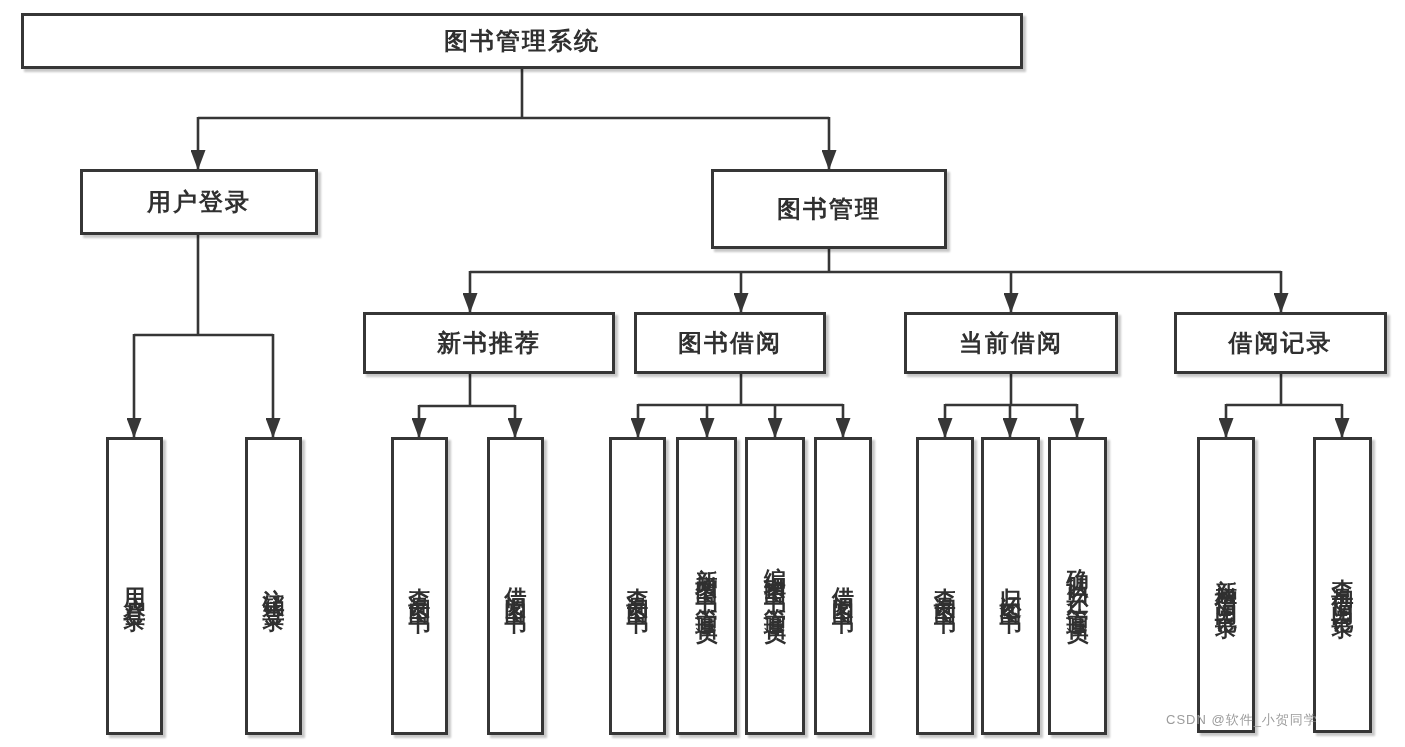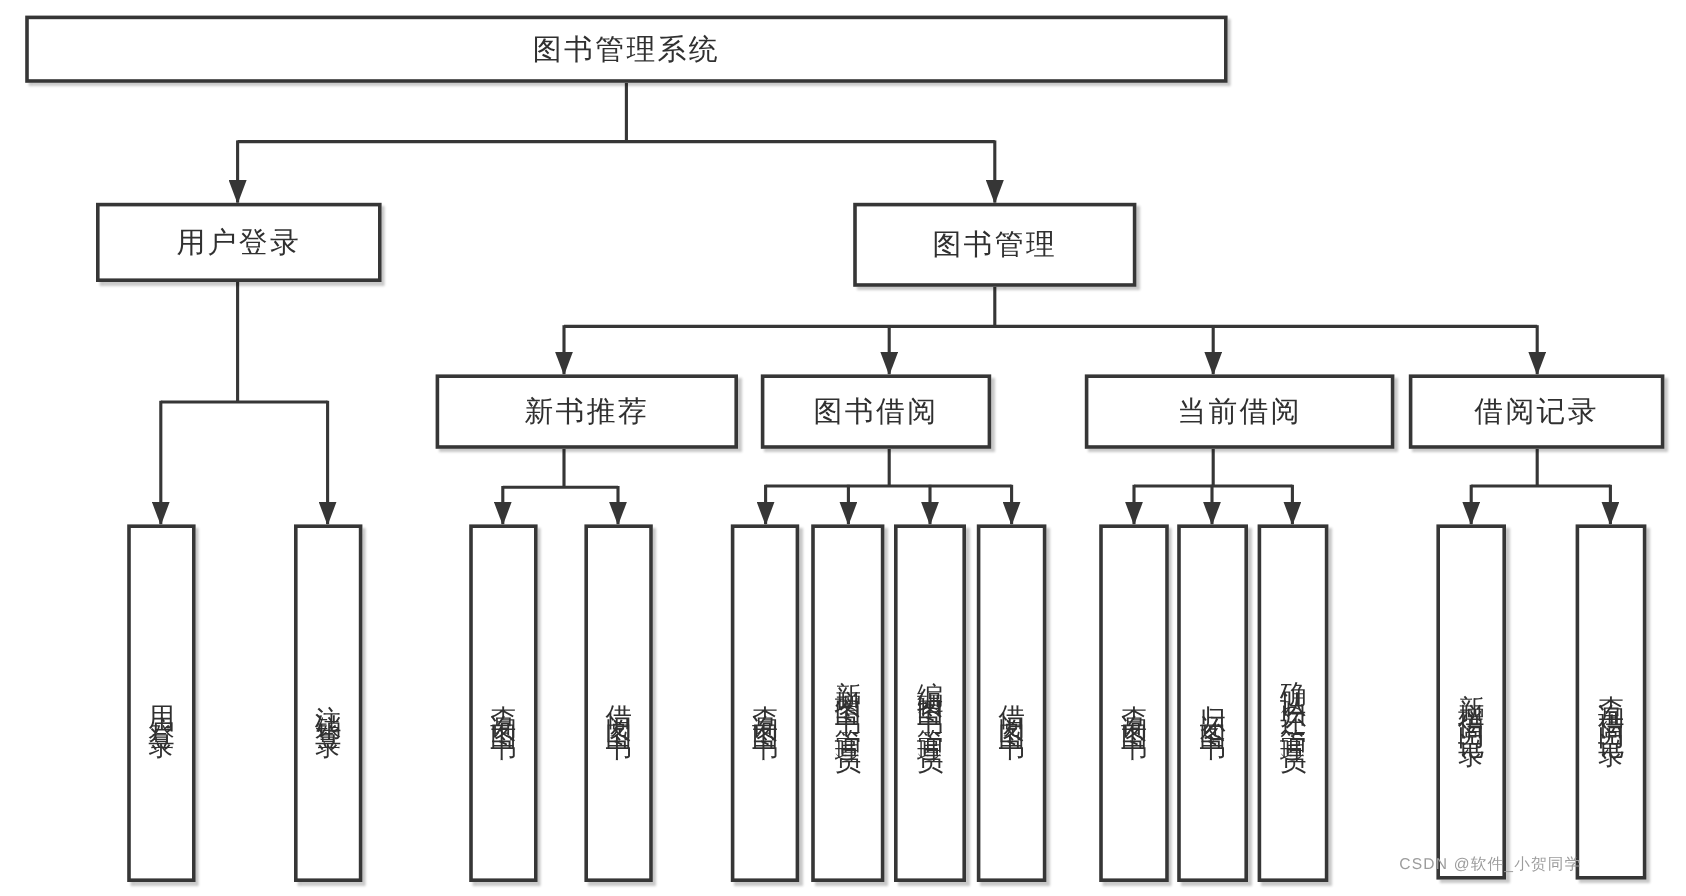--- a/index.html
+++ b/index.html
@@ -22,20 +22,21 @@
   .wires .ah{fill:var(--line);}
   .node{
     position:absolute;z-index:2;
     background:var(--box-fill);
     border:3px solid var(--box-border);
     box-sizing:border-box;
     display:flex;align-items:center;justify-content:center;
     color:var(--text);
     font-size:24px;letter-spacing:2px;
     box-shadow:3px 3px 2px rgba(0,0,0,0.22);
+    font-weight:bold;
   }
   .leaf .lbl{
     writing-mode:vertical-rl;
     text-orientation:mixed;
     font-size:22px;letter-spacing:8px;
     line-height:1.1;
     white-space:nowrap;
   }
   .watermark{
     position:absolute;z-index:3;
@@ -92,31 +93,31 @@
     <path class="stroke" marker-end="url(#ah)" d="M1342,404 V437"></path>
   </svg>
 
   <div class="node" style="left:21px;top:13px;width:1002px;height:56px">
     <span class="lbl">图书管理系统</span>
   </div>
 
   <div class="node" style="left:80px;top:169px;width:238px;height:66px">
     <span class="lbl">用户登录</span>
   </div>
-  <div class="node" style="left:711px;top:169px;width:236px;height:70px">
+  <div class="node" style="left:711px;top:169px;width:236px;height:80px">
     <span class="lbl">图书管理</span>
   </div>
 
   <div class="node" style="left:363px;top:312px;width:252px;height:62px">
     <span class="lbl">新书推荐</span>
   </div>
   <div class="node" style="left:634px;top:312px;width:192px;height:62px">
     <span class="lbl">图书借阅</span>
   </div>
-  <div class="node" style="left:904px;top:312px;width:258px;height:62px">
+  <div class="node" style="left:904px;top:312px;width:214px;height:62px">
     <span class="lbl">当前借阅</span>
   </div>
   <div class="node" style="left:1174px;top:312px;width:213px;height:62px">
     <span class="lbl">借阅记录</span>
   </div>
 
   <div class="node leaf" style="left:106px;top:437px;width:57px;height:298px">
     <span class="lbl">用户登录</span>
   </div>
   <div class="node leaf" style="left:245px;top:437px;width:57px;height:298px">

